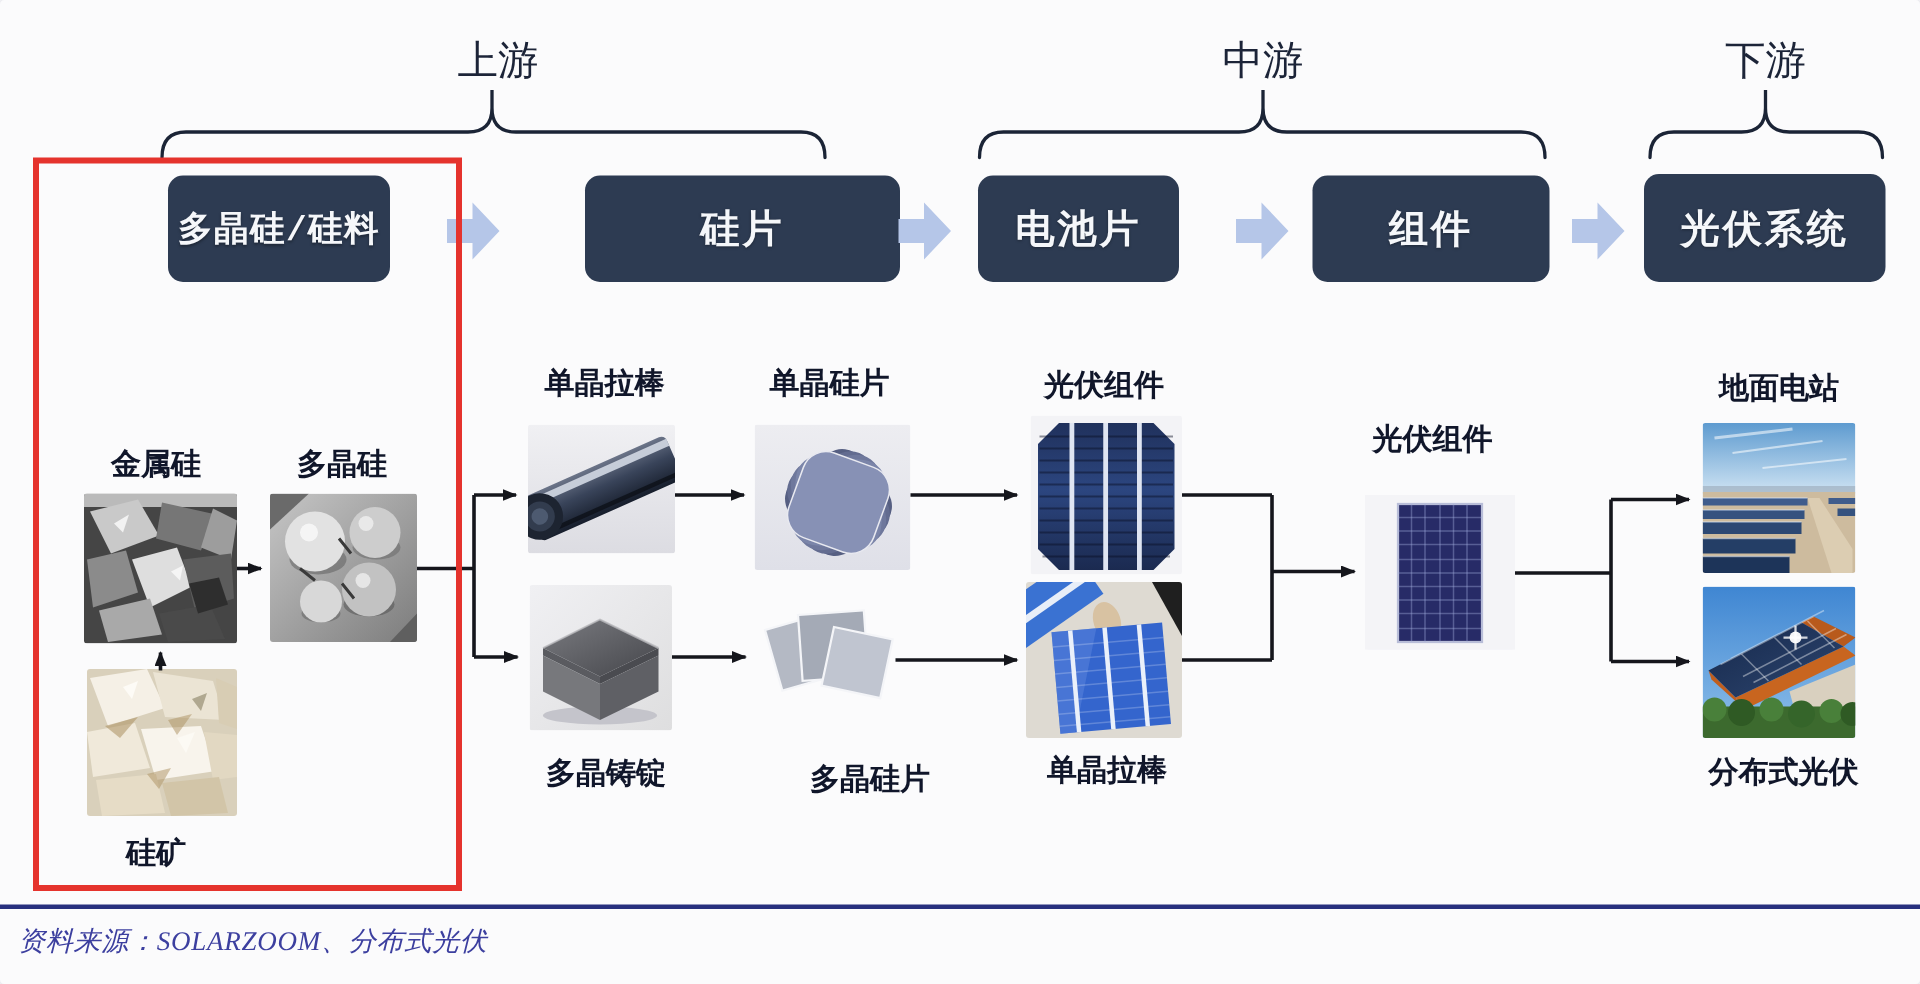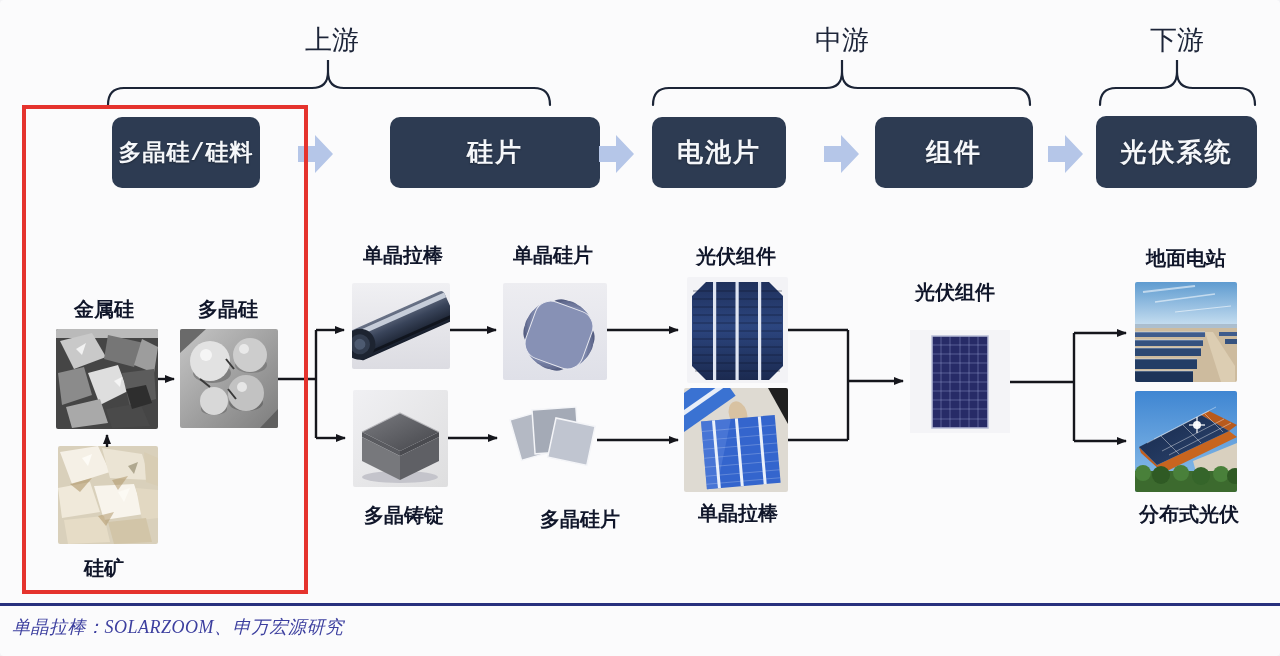--- a/index.html
+++ b/index.html
@@ -370,15 +370,15 @@
   <div class="item-label" style="left:553px;top:242px;">单晶硅片</div>
   <div class="item-label" style="left:404px;top:502px;">多晶铸锭</div>
   <div class="item-label" style="left:580px;top:506px;">多晶硅片</div>
   <div class="item-label" style="left:736px;top:243px;">光伏组件</div>
   <div class="item-label" style="left:738px;top:500px;">单晶拉棒</div>
   <div class="item-label" style="left:955px;top:279px;">光伏组件</div>
   <div class="item-label" style="left:1186px;top:245px;">地面电站</div>
   <div class="item-label" style="left:1189px;top:501px;">分布式光伏</div>
 
   <div class="separator"></div>
-  <div class="source-note">单晶拉棒：SOLARZOOM、申万宏源研究</div>
+  <div class="source-note">资料来源：SOLARZOOM、分布式光伏</div>
 
 </div>
 
 </body></html>

